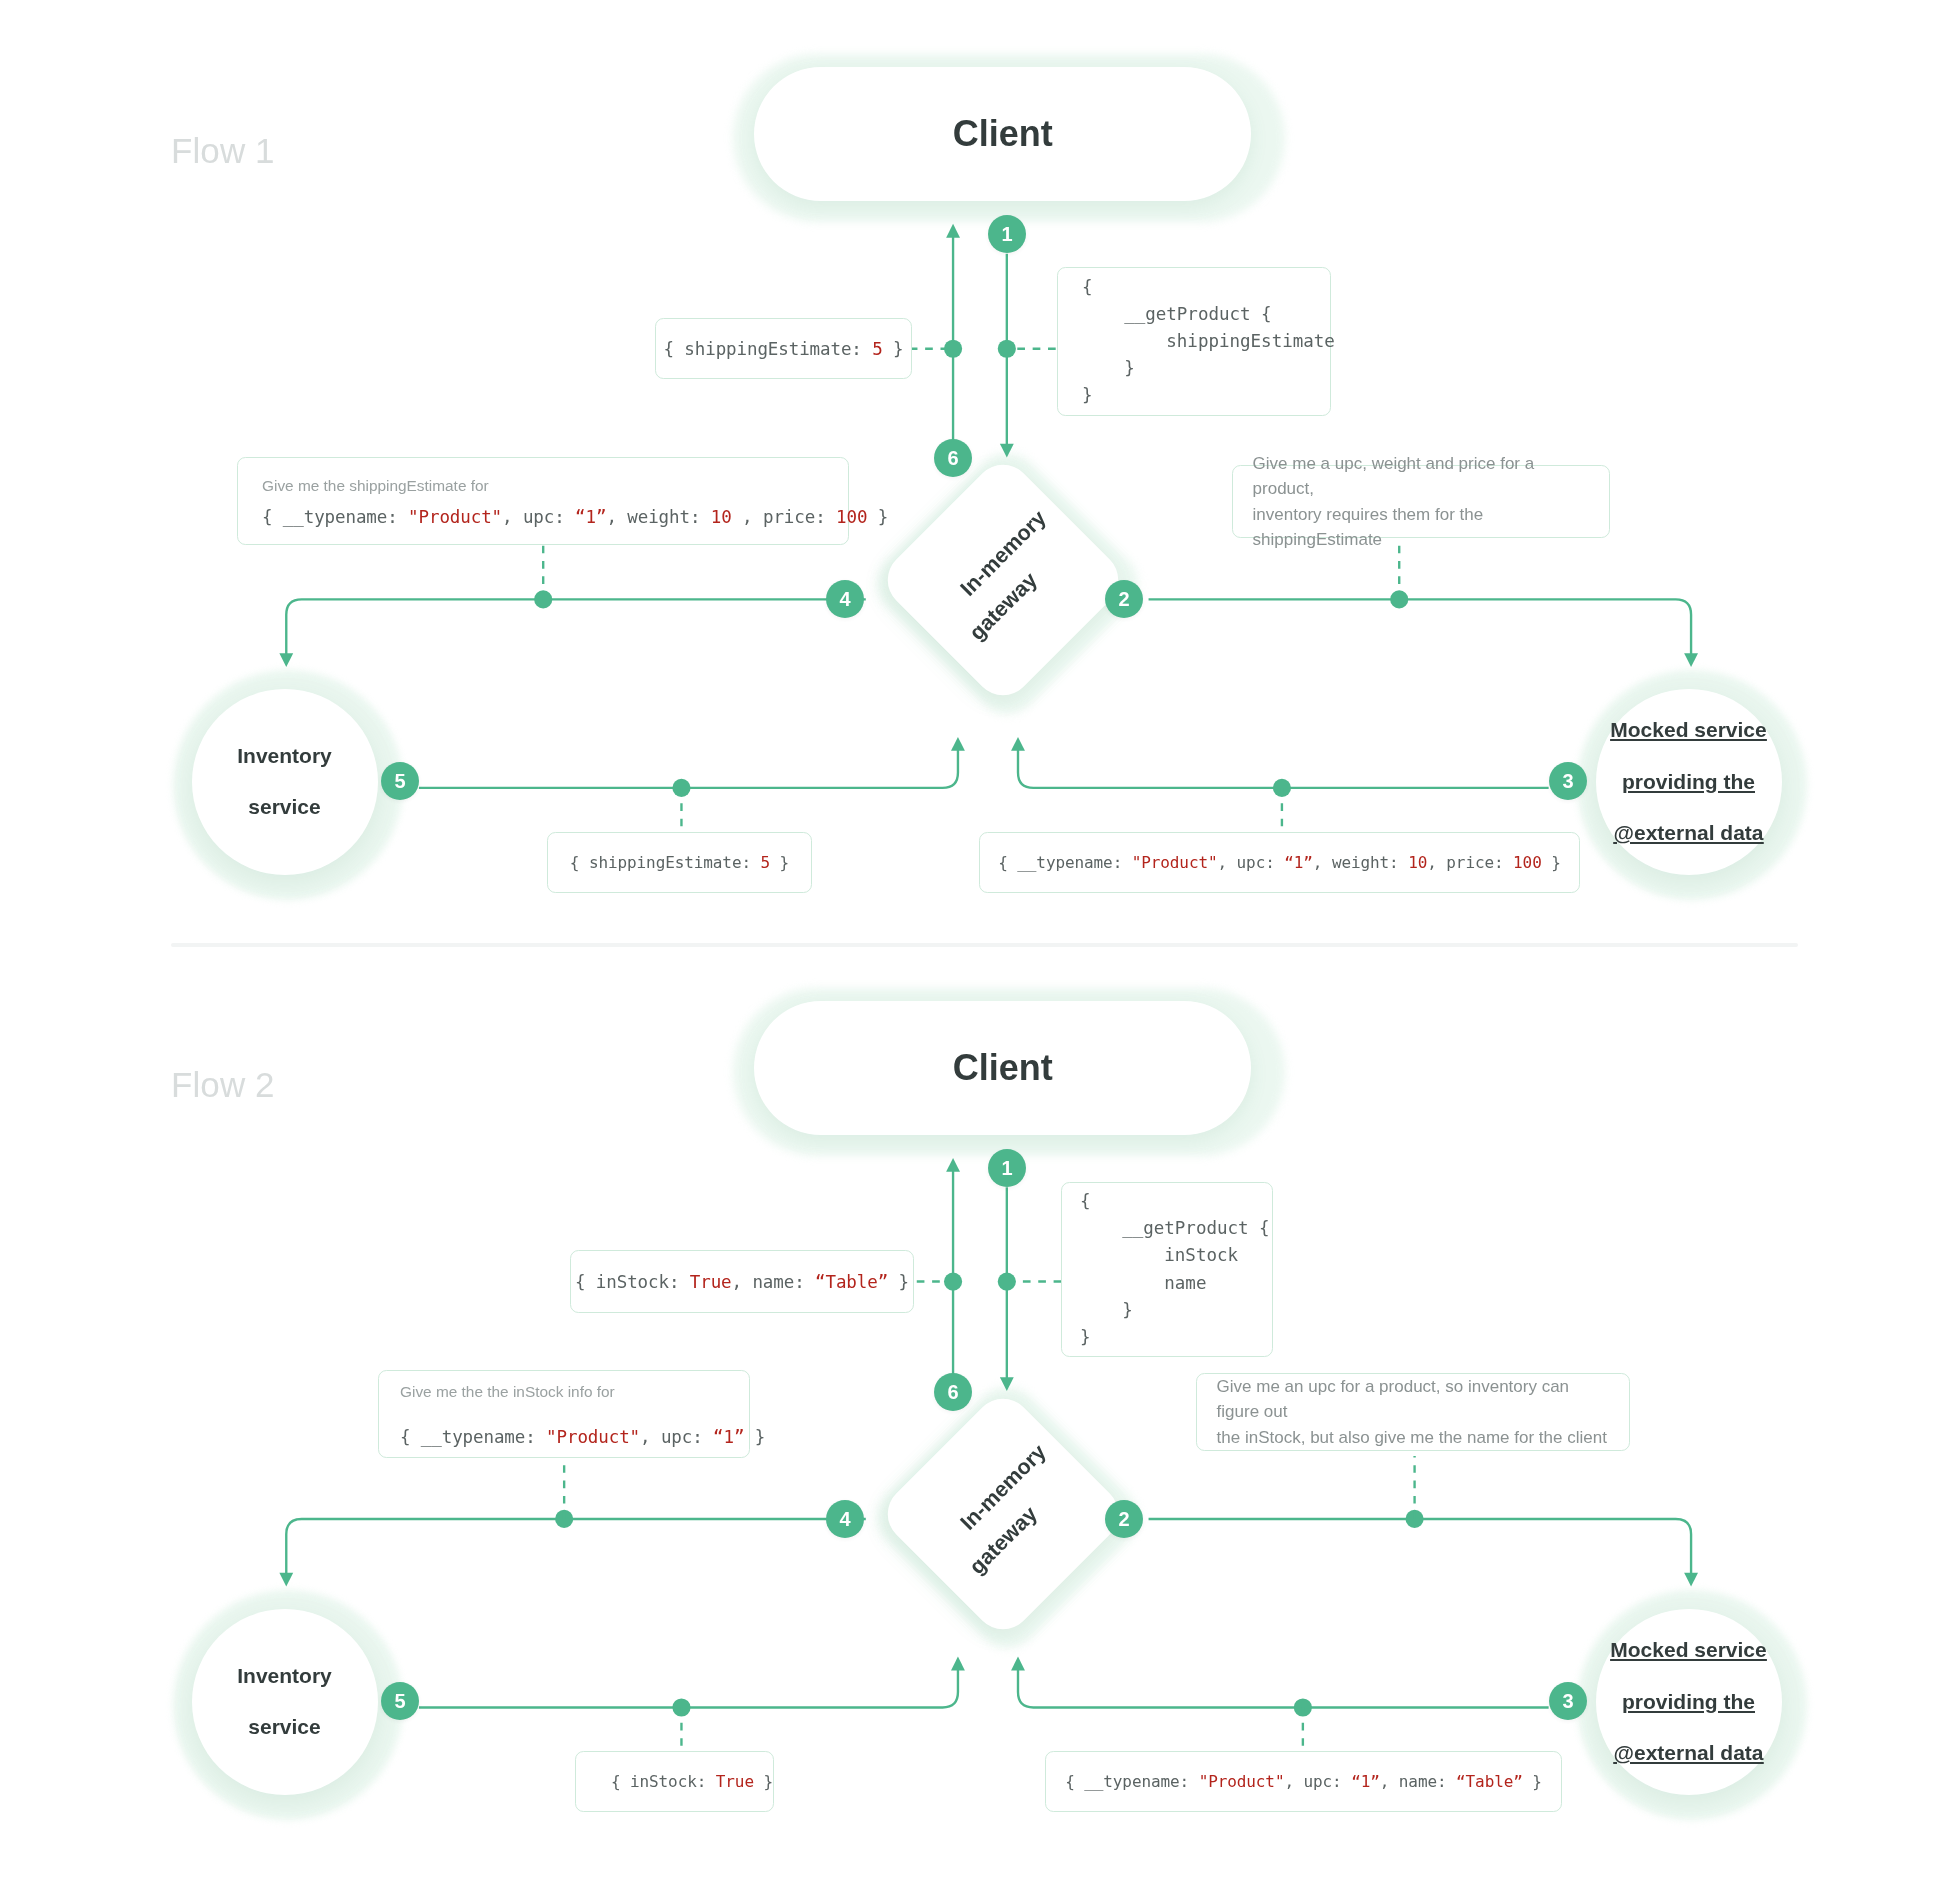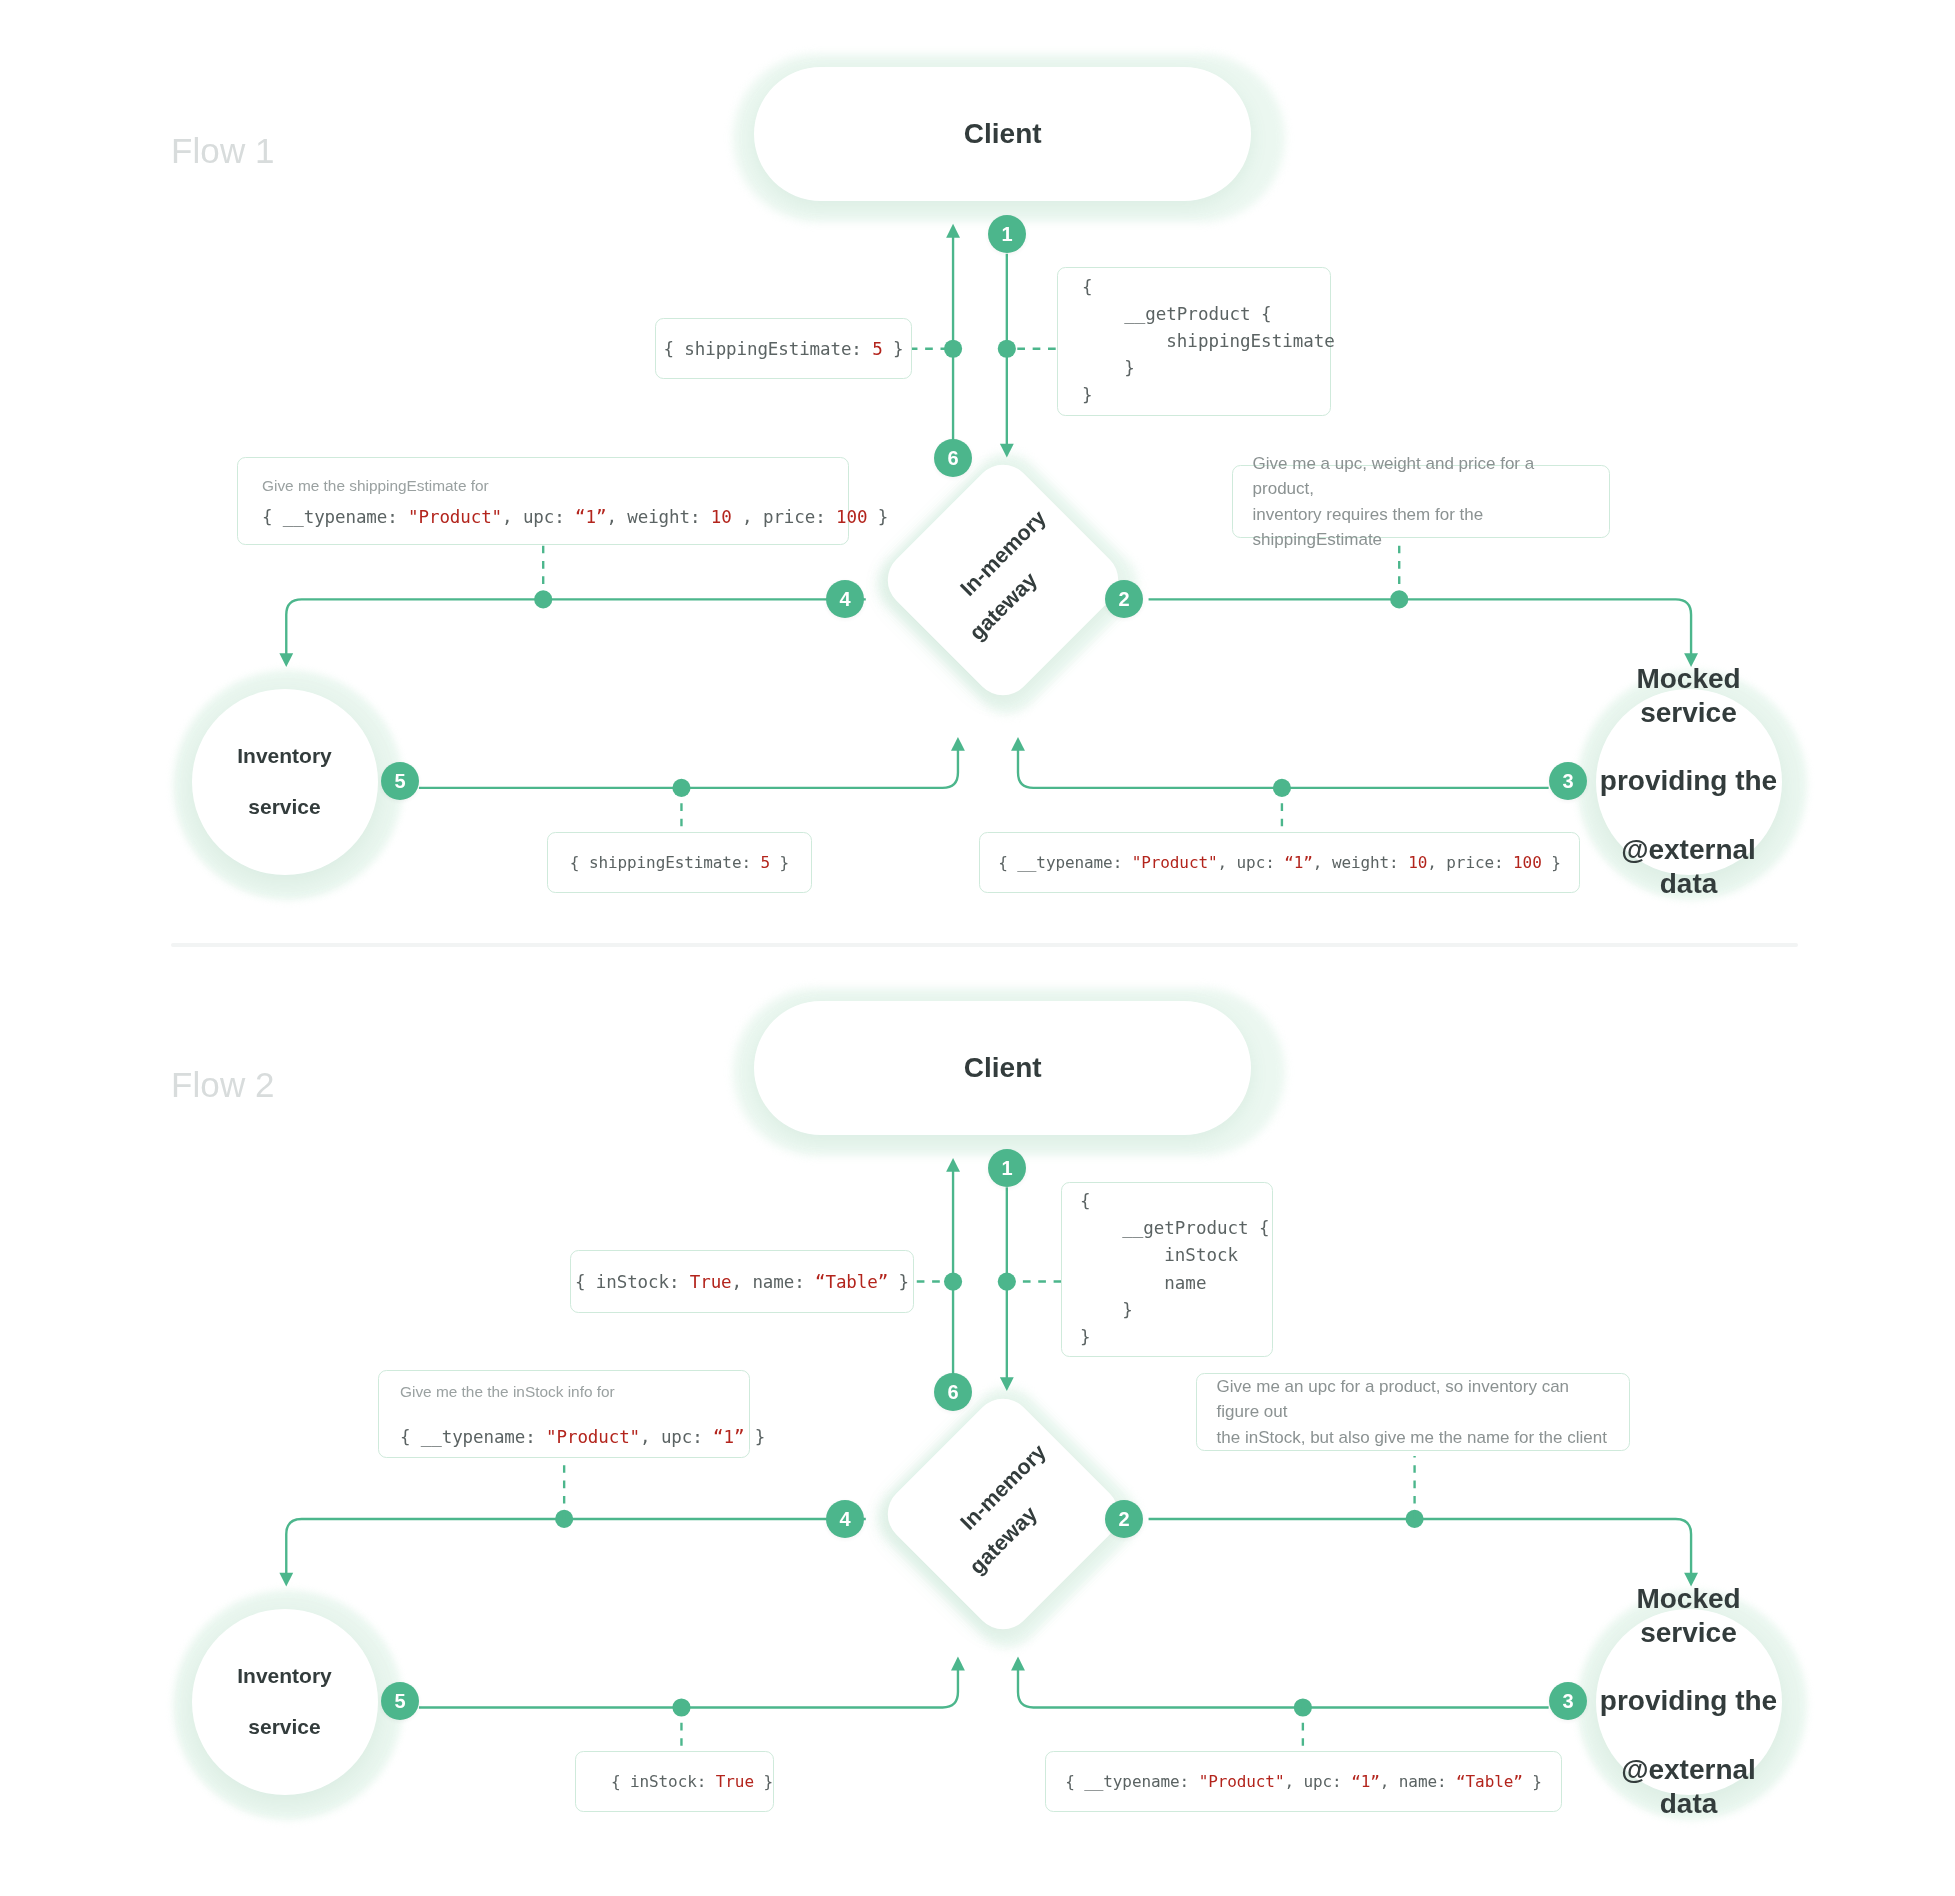--- a/index.html
+++ b/index.html
@@ -14,34 +14,34 @@
   
   .node{position:absolute;display:flex;align-items:center;justify-content:center;text-align:center;}
   .node .inner{
     position:relative;z-index:2;display:flex;align-items:center;justify-content:center;
     background:#ffffff;color:#333c3c;font-weight:700;line-height:1.22;
   }
   .node .halo{position:absolute;z-index:1;background:#e8f6ee;}
 
   
   .client .halo{border-radius:698px;filter:blur(4.2px);opacity:.85;}
-  .client .inner{border-radius:698px;font-size:28px;box-shadow:0 5.6px 18px rgba(80,160,120,.10);}
+  .client .inner{border-radius:698px;font-size:36px;box-shadow:0 5.6px 18px rgba(80,160,120,.10);}
 
   
   .diamond{}
   .diamond .halo{border-radius:32px;transform:rotate(45deg);filter:blur(4.9px);opacity:.9;}
   .diamond .inner{border-radius:29px;transform:rotate(45deg);box-shadow:0 7px 21px rgba(80,160,120,.10);}
   .diamond .inner span{transform:rotate(-45deg);display:block;font-size:21.6px;}
 
   
   .circ .halo{border-radius:50%;filter:blur(3.5px);opacity:.9;}
   .circ .inner{border-radius:50%;box-shadow:0 7px 21px rgba(80,160,120,.10);}
   .circ .inner span{display:block;}
   .circ.small span{font-size:21px;}
-  .circ.big span{font-size:28px;}
+  .circ.big span{font-size:21px;text-decoration:underline;}
 
   
   .box{
     position:absolute;background:#ffffff;border:1.4px solid #cfeadb;border-radius:8.4px;
     box-sizing:border-box;display:flex;flex-direction:column;justify-content:center;
     z-index:6;
   }
   .box .ln{white-space:nowrap;}
   .mono{font-family:"DejaVu Sans Mono","Liberation Mono",monospace;color:#5b6363;}
   .val{color:#b3241c;}

